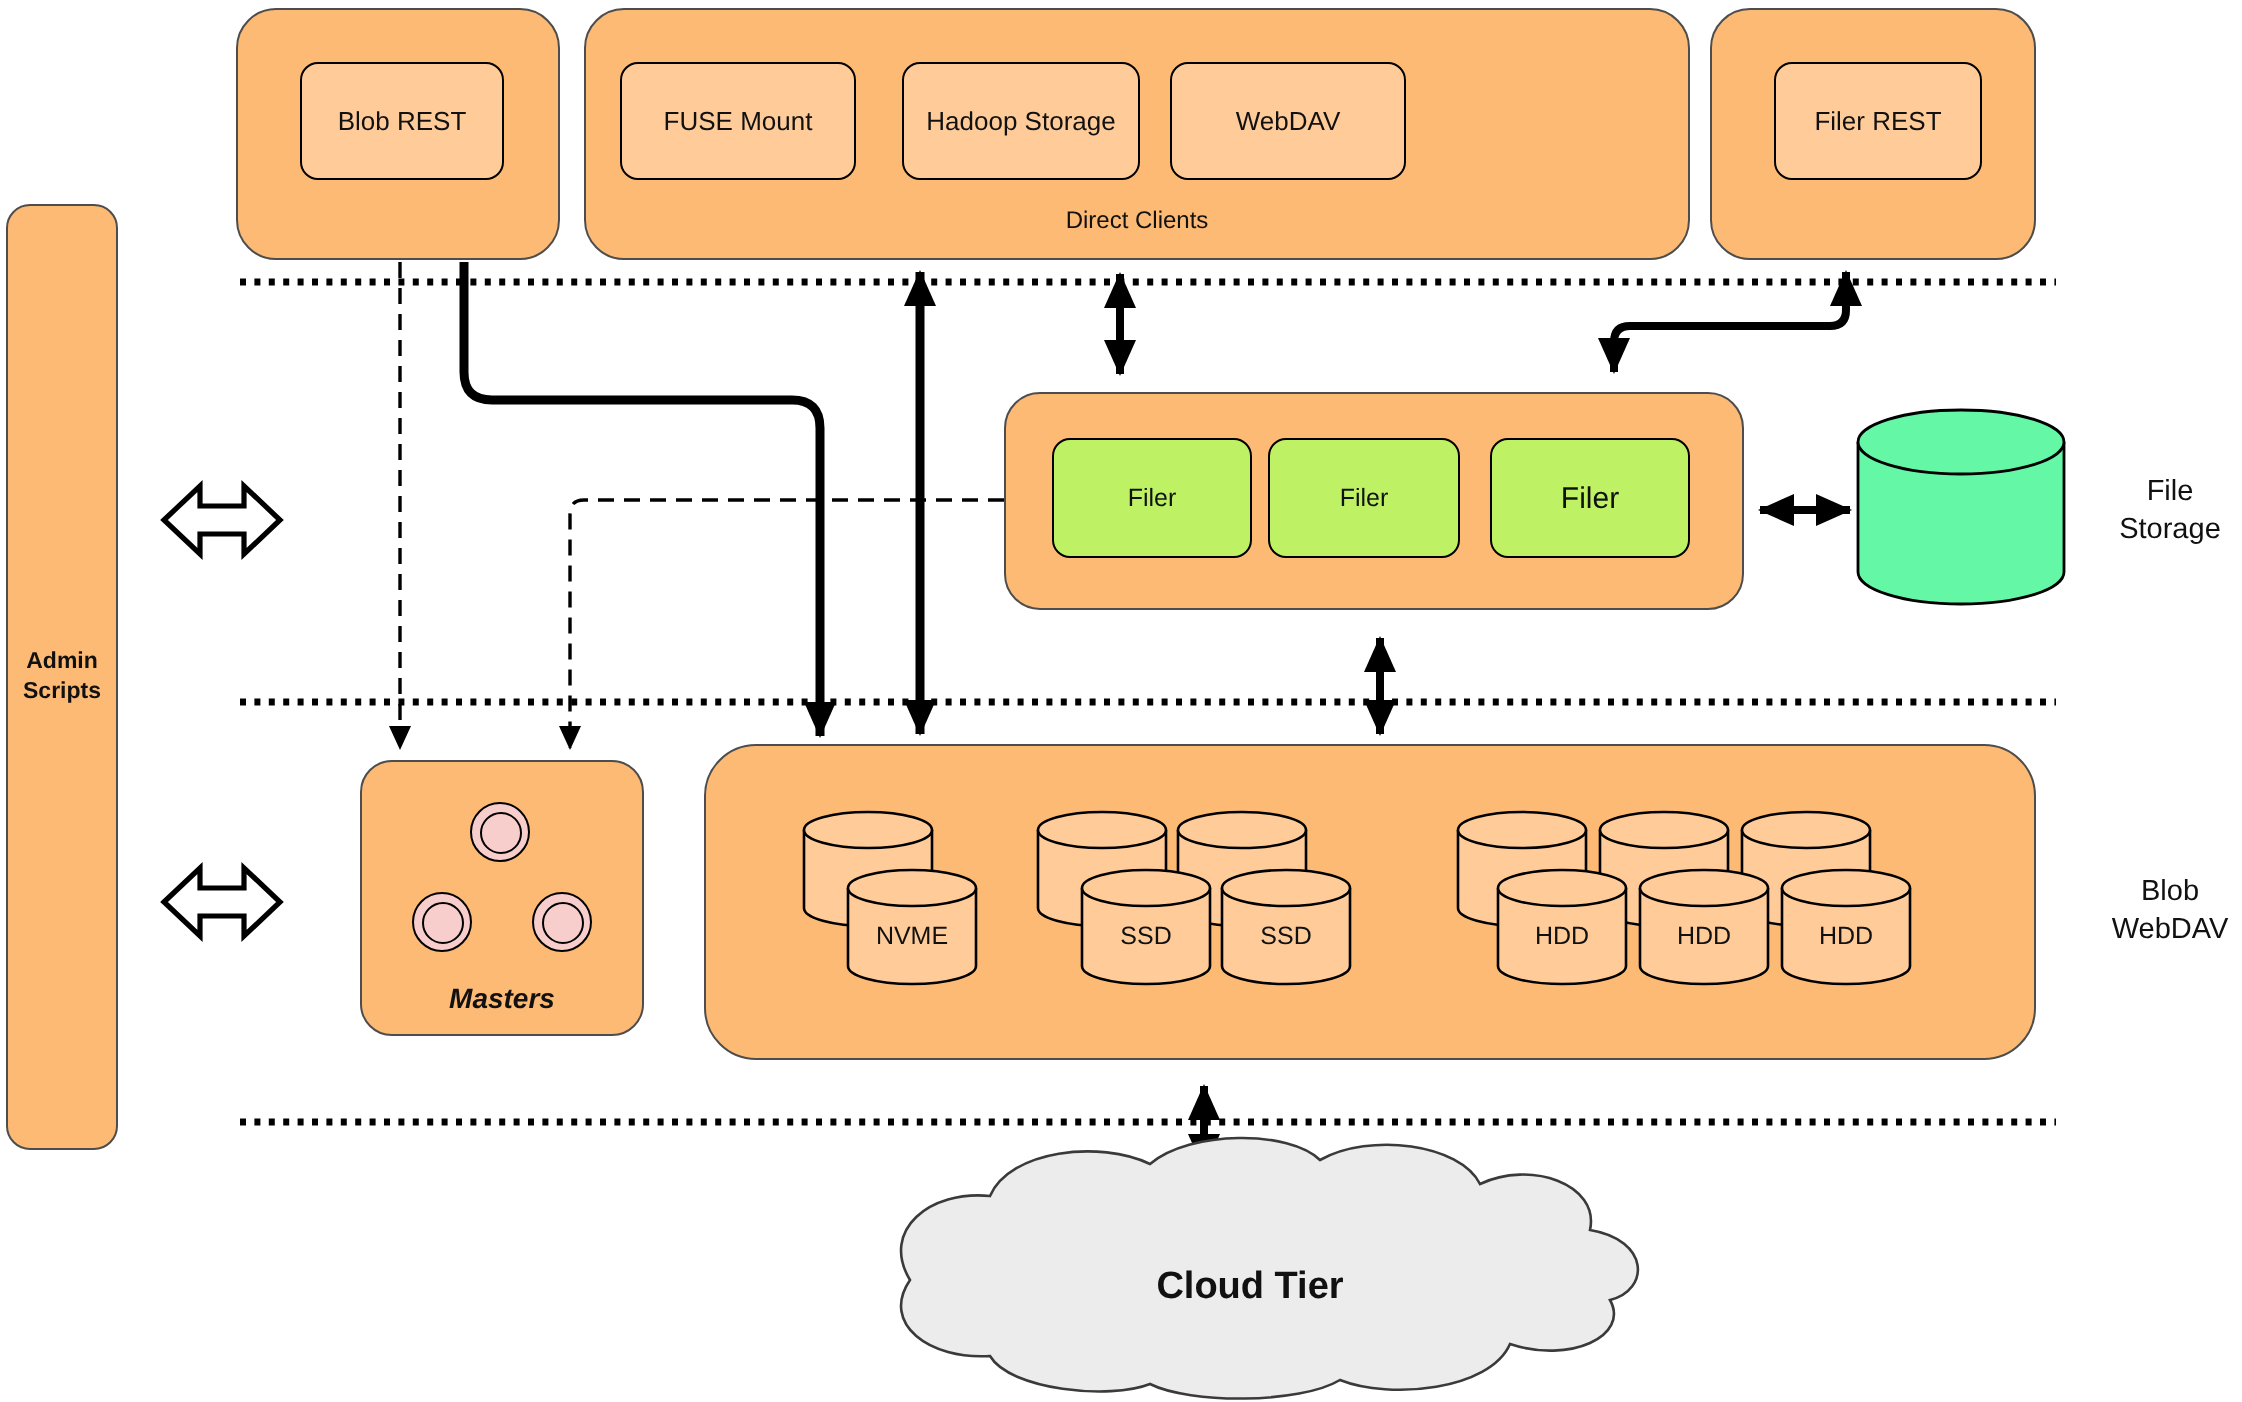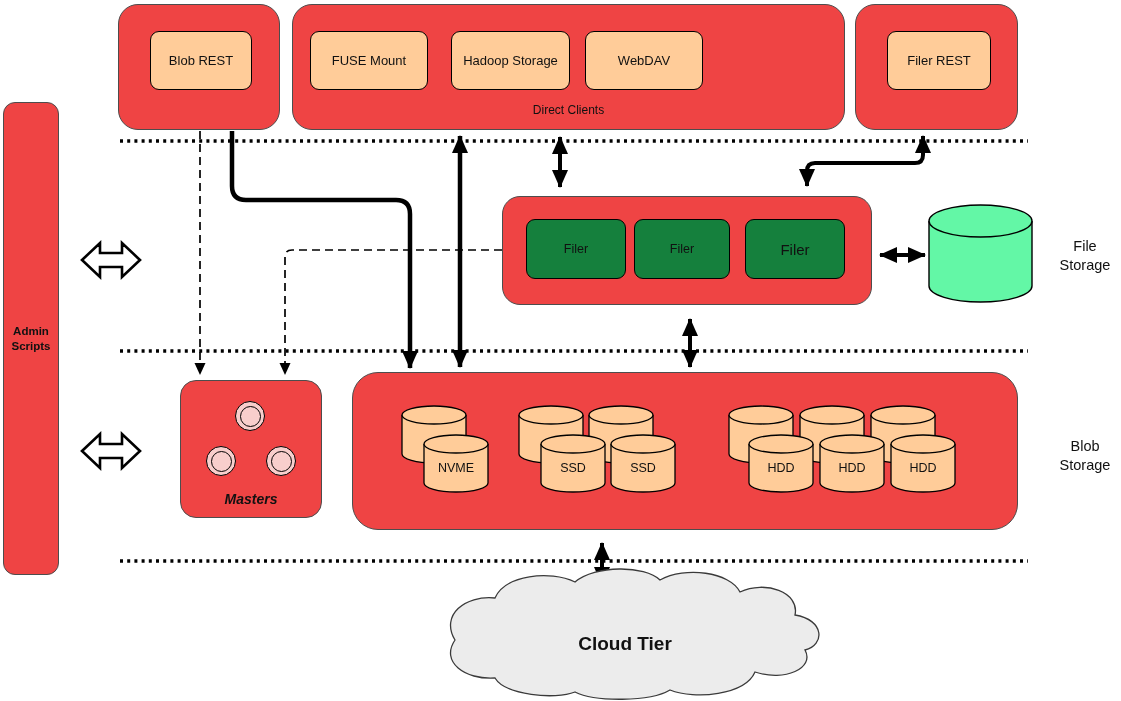--- a/index.html
+++ b/index.html
@@ -1,28 +1,28 @@
 <!DOCTYPE html>
 <html><head>
 <meta charset="utf-8">
 <style>
   html,body{margin:0;padding:0;background:#fff;}
   .canvas{
     position:relative;width:1121px;height:701px;background:#fff;overflow:hidden;
     font-family:"Liberation Sans","DejaVu Sans",sans-serif;color:#111;
   }
   .container{
-    position:absolute;background:#ef4444;border:1px solid #4D4D4D;border-radius:20px;box-sizing:border-box;
+    position:absolute;background:#fdba74;border:1px solid #4D4D4D;border-radius:20px;box-sizing:border-box;
   }
   .node{
     position:absolute;border:1px solid #000;border-radius:9px;box-sizing:border-box;
     display:flex;align-items:center;justify-content:center;font-size:13px;text-align:center;
   }
   .orange{background:#FFCC99;}
-  .green{background:#15803d;}
+  .green{background:#bef264;}
   .lbl{position:absolute;text-align:center;line-height:1.3;}
   .svglayer{position:absolute;left:0;top:0;width:1121px;height:701px;}
   .mcircle{
     position:absolute;width:30px;height:30px;border:1.6px solid #000;border-radius:50%;
     background:#F8CECC;box-sizing:border-box;display:flex;align-items:center;justify-content:center;
   }
   .mcircle-inner{
     width:21px;height:21px;border:1.3px solid #000;border-radius:50%;background:#F8CECC;box-sizing:border-box;
   }
 </style>
@@ -61,21 +61,21 @@
   <div class="mcircle" style="left:206px;top:446px;">
       <div class="mcircle-inner"></div>
     </div>
   <div class="mcircle" style="left:266px;top:446px;">
       <div class="mcircle-inner"></div>
     </div>
   <div class="lbl" style="left:180px;top:490px;width:142px;font-weight:bold;font-size:14px;font-style:italic;">Masters</div>
 
   <div class="container" style="left:352px;top:372px;width:666px;height:158px;border-radius:26px;"></div>
 
-  <div class="lbl" style="left:1048px;top:437px;width:74px;font-size:14.5px;">Blob Storage</div>
+  <div class="lbl" style="left:1048px;top:437px;width:74px;font-size:14.5px;">Blob WebDAV</div>
 
   <svg class="svglayer" viewBox="0 0 1121 701">
     <defs>
       <marker id="ab" markerUnits="userSpaceOnUse" markerWidth="20" markerHeight="18" viewBox="0 0 20 18" refX="18" refY="9" orient="auto-start-reverse">
           <path d="M1,1 L19,9 L1,17 Z" fill="#000"></path>
         </marker>
       <marker id="as" markerUnits="userSpaceOnUse" markerWidth="13" markerHeight="12" viewBox="0 0 13 12" refX="11.5" refY="6" orient="auto-start-reverse">
           <path d="M0.5,0.5 L12.5,6 L0.5,11.5 Z" fill="#000"></path>
         </marker>
       <g id="cyl-o">

